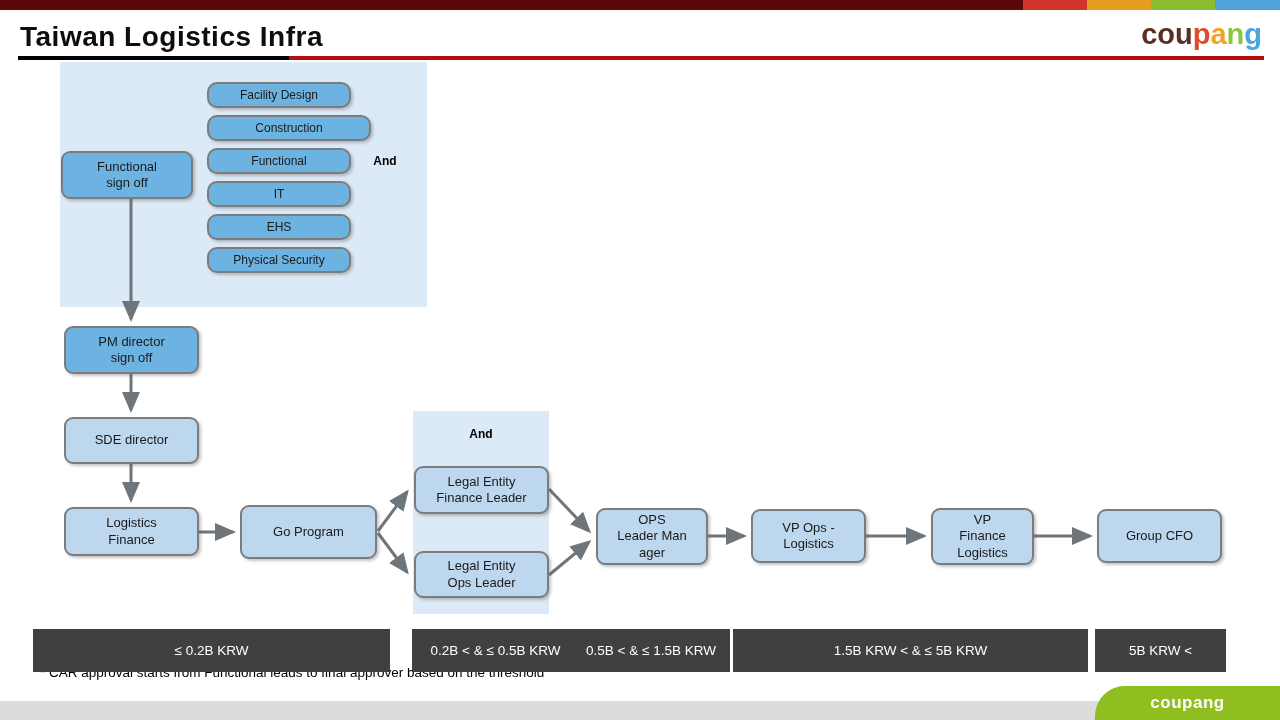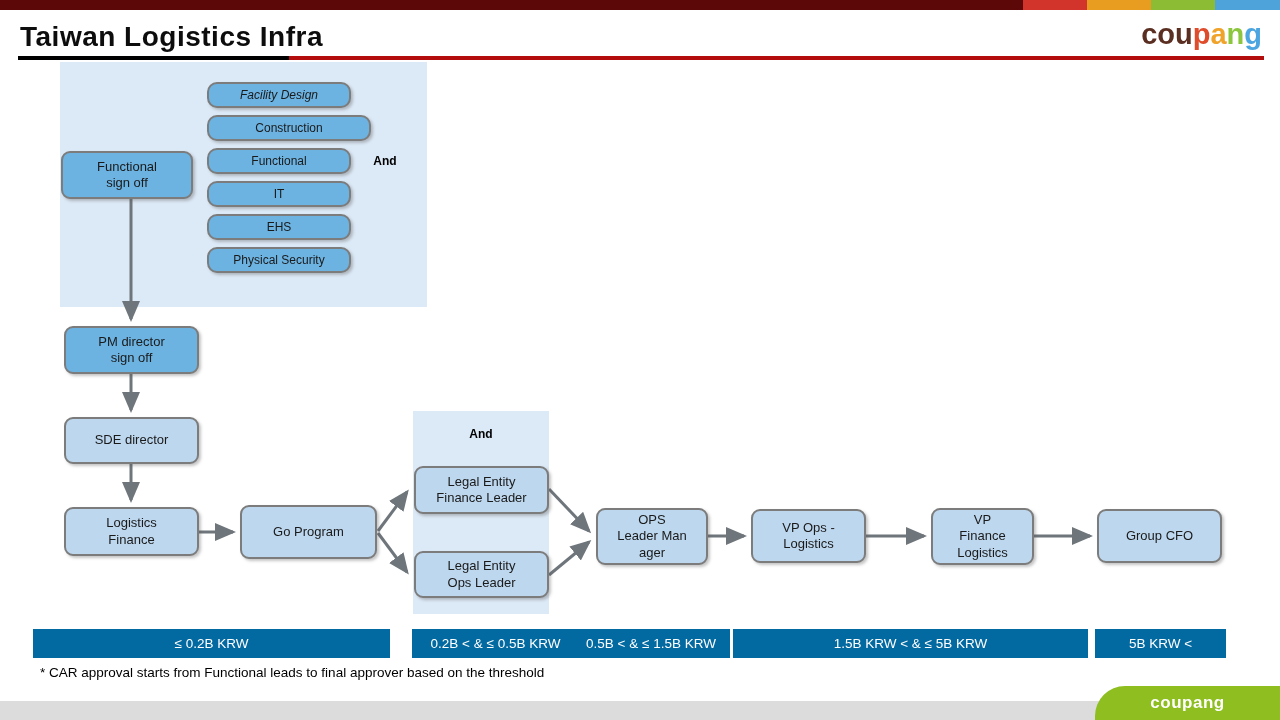--- a/index.html
+++ b/index.html
@@ -37,21 +37,21 @@
   
   .box { position:absolute; z-index:10; display:flex; align-items:center; justify-content:center;
          text-align:center; border:2px solid #7C7C7C; border-radius:9px; color:#1a1a1a;
          font-size:13px; line-height:1.25; white-space:pre-line;
          box-shadow:2px 2px 3px rgba(90,90,90,.35); }
   .dark  { background:#6CB3E2; }
   .light { background:#BDD7EE; }
   .sub   { font-size:12px; border-radius:10px; }
 
   .b-functional { left:61px;  top:151px; width:132px; height:48px; }
-  .b-facility   { left:207px; top:82px;  width:144px; height:26px;font-style:italic; }
+  .b-facility   { left:207px; top:82px;  width:144px; height:26px; }
   .b-construct  { left:207px; top:115px; width:164px; height:26px; }
   .b-electrical { left:207px; top:148px; width:144px; height:26px; }
   .b-it         { left:207px; top:181px; width:144px; height:26px; }
   .b-ehs        { left:207px; top:214px; width:144px; height:26px; }
   .b-physec     { left:207px; top:247px; width:144px; height:26px; }
   .b-pm         { left:64px;  top:326px; width:135px; height:48px; }
   .b-sde        { left:64px;  top:417px; width:135px; height:47px; }
   .b-logfin     { left:64px;  top:507px; width:135px; height:49px; }
   .b-goprog     { left:240px; top:505px; width:137px; height:54px; }
   .b-legalfin   { left:414px; top:466px; width:135px; height:48px; }
@@ -59,21 +59,21 @@
   .b-ops        { left:596px; top:508px; width:112px; height:57px; }
   .b-vpops      { left:751px; top:509px; width:115px; height:54px; }
   .b-vpfin      { left:931px; top:508px; width:103px; height:57px; }
   .b-cfo        { left:1097px; top:509px; width:125px; height:54px; }
 
   .and { position:absolute; z-index:10; font-weight:bold; font-size:12px; color:#000; }
   .and-1 { left:360px; top:154px; width:50px; text-align:center; }
   .and-2 { left:413px; top:427px; width:136px; text-align:center; }
 
   
-  .tbar { position:absolute; top:629px; height:29px; background:#0369a1; color:#fff; z-index:10;
+  .tbar { position:absolute; top:629px; height:43px; background:#404040; color:#fff; z-index:10;
           display:flex; align-items:center; justify-content:center; font-size:13.5px; }
   .t1 { left:33px;   width:357px; }
   .t2 { left:412px;  width:167px; }
   .t3 { left:572px;  width:158px; }
   .t4 { left:733px;  width:355px; }
   .t5 { left:1095px; width:131px; }
 
   .footnote { position:absolute; left:40px; top:665px; font-size:13.5px; color:#000; }
 
   

